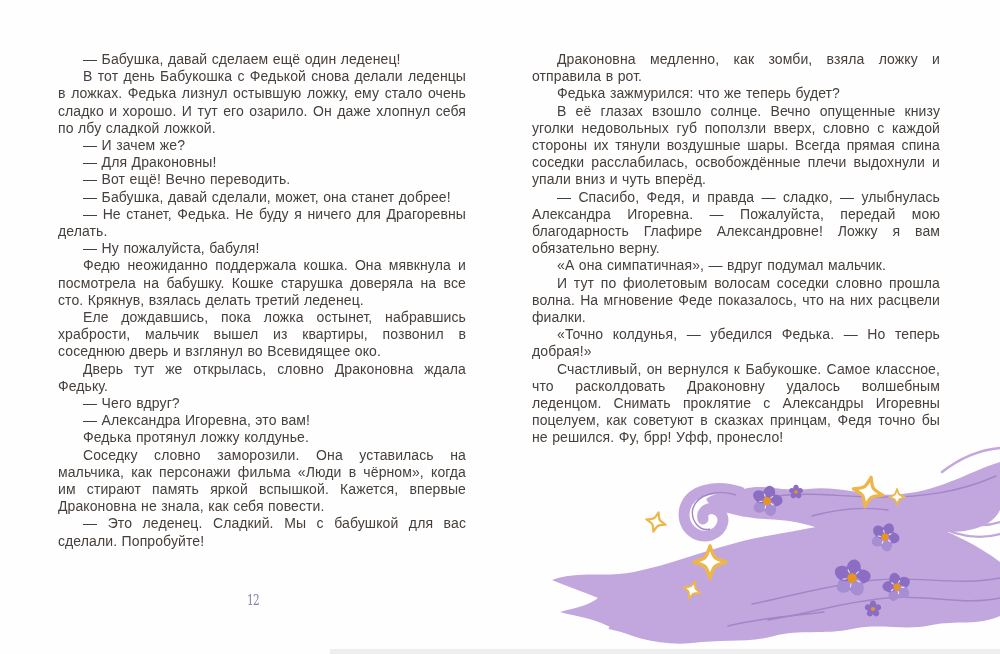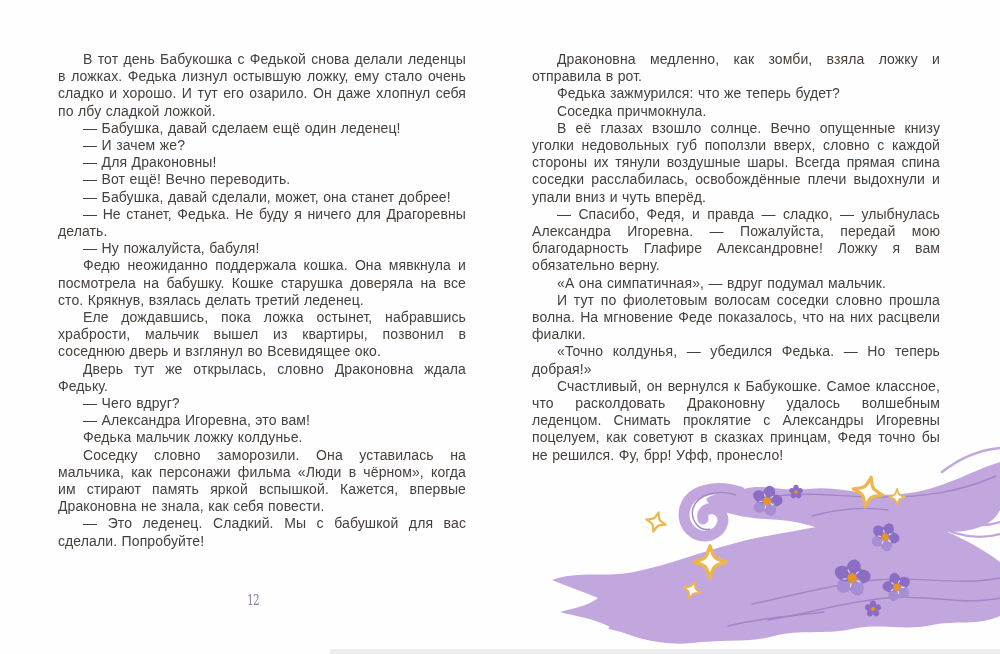--- a/index.html
+++ b/index.html
@@ -27,42 +27,41 @@
   .illustration{position:absolute;left:540px;top:440px;width:460px;height:214px;}
   .bottom-strip{position:absolute;left:330px;right:0;bottom:0;height:5px;
     background:#efeeee;}
 </style>
 </head>
 <body>
 
 <div class="spread">
 
   <div class="column column-left" lang="ru">
+      <p class="para">— Бабушка, давай сделаем ещё один леденец!</p>
       <p class="para">В тот день Бабукошка с Федькой снова делали леденцы в ложках. Федька лизнул остывшую ложку, ему стало очень сладко и хорошо. И тут его озарило. Он даже хлопнул себя по лбу сладкой ложкой.</p>
-      <p class="para">— Бабушка, давай сделаем ещё один леденец!</p>
       <p class="para">— И зачем же?</p>
       <p class="para">— Для Драконовны!</p>
       <p class="para">— Вот ещё! Вечно переводить.</p>
       <p class="para">— Бабушка, давай сделали, может, она станет добрее!</p>
       <p class="para">— Не станет, Федька. Не буду я ничего для Драгоревны делать.</p>
       <p class="para">— Ну пожалуйста, бабуля!</p>
       <p class="para">Федю неожиданно поддержала кошка. Она мявкнула и посмотрела на бабушку. Кошке старушка доверяла на все сто. Крякнув, взялась делать третий леденец.</p>
       <p class="para">Еле дождавшись, пока ложка остынет, набравшись храбрости, мальчик вышел из квартиры, позвонил в соседнюю дверь и взглянул во Всевидящее око.</p>
       <p class="para">Дверь тут же открылась, словно Драконовна ждала Федьку.</p>
       <p class="para">— Чего вдруг?</p>
       <p class="para">— Александра Игоревна, это вам!</p>
-      <p class="para">Федька мальчик ложку колдунье.</p>
+      <p class="para">Федька протянул ложку колдунье.</p>
       <p class="para">Соседку словно заморозили. Она уставилась на мальчика, как персонажи фильма «Люди в чёрном», когда им стирают память яркой вспышкой. Кажется, впервые Драконовна не знала, как себя повести.</p>
       <p class="para">— Это леденец. Сладкий. Мы с бабушкой для вас сделали. Попробуйте!</p>
     </div>
 
   <div class="column column-right" lang="ru">
       <p class="para">Драконовна медленно, как зомби, взяла ложку и отправила в рот.</p>
       <p class="para">Федька зажмурился: что же теперь будет?</p>
-      <p class="para">Соседка причмокнула.</p>
       <p class="para">В её глазах взошло солнце. Вечно опущенные книзу уголки недовольных губ поползли вверх, словно с каждой стороны их тянули воздушные шары. Всегда прямая спина соседки расслабилась, освобождённые плечи выдохнули и упали вниз и чуть вперёд.</p>
       <p class="para">— Спасибо, Федя, и правда — сладко, — улыбнулась Александра Игоревна. — Пожалуйста, передай мою благодарность Глафире Александровне! Ложку я вам обязательно верну.</p>
       <p class="para">«А она симпатичная», — вдруг подумал мальчик.</p>
       <p class="para">И тут по фиолетовым волосам соседки словно прошла волна. На мгновение Феде показалось, что на них расцвели фиалки.</p>
       <p class="para">«Точно колдунья, — убедился Федька. — Но теперь добрая!»</p>
       <p class="para">Счастливый, он вернулся к Бабукошке. Самое классное, что расколдовать Драконовну удалось волшебным леденцом. Снимать проклятие с Александры Игоревны поцелуем, как советуют в сказках принцам, Федя точно бы не решился. Фу, брр! Уфф, пронесло!</p>
     </div>
 
   <div class="page-number">12</div>
 

